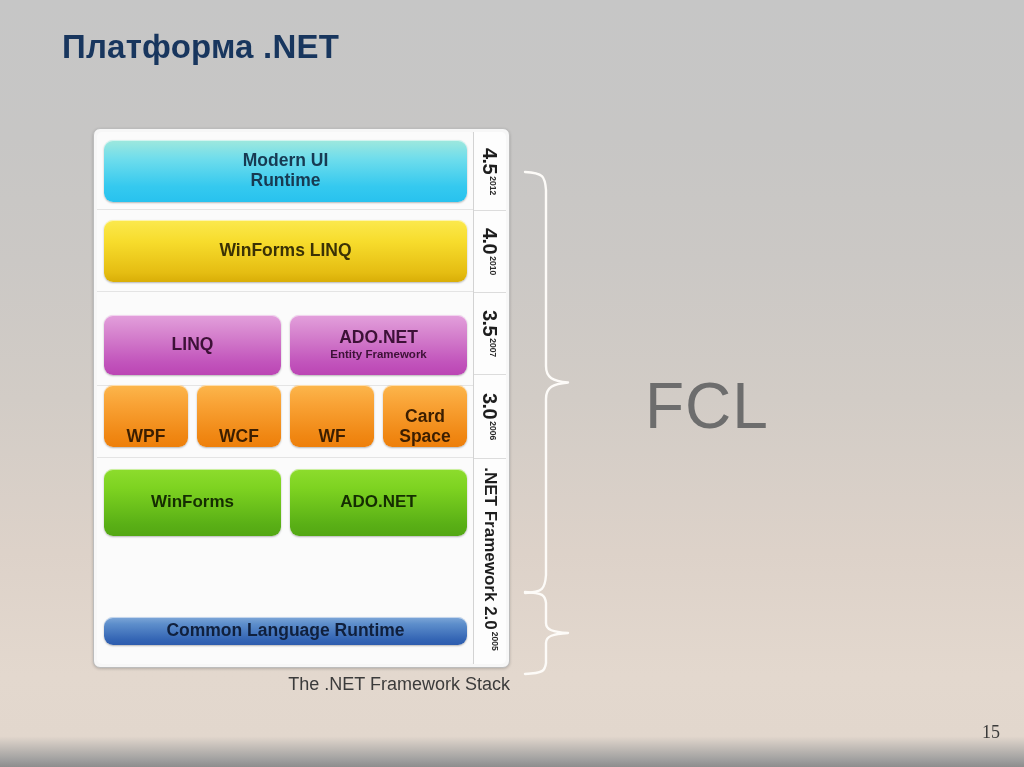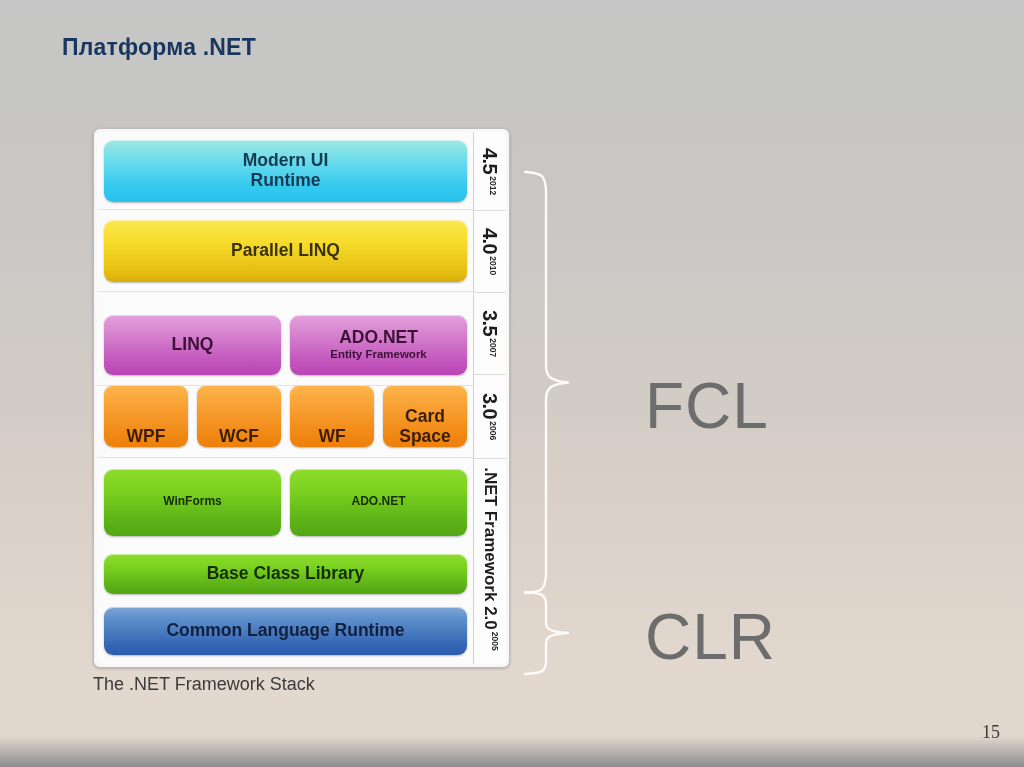--- a/index.html
+++ b/index.html
@@ -27,22 +27,22 @@
         #e3d8ce 88%,
         #e2d7cd 96%,
         #9d9d9d 99.2%,
         #8d8d8d 100%);
   }
 
   
   #slide-title {
     position: absolute;
     left: 62px;
-    top: 34px;
-    font-size: 23px;
+    top: 28px;
+    font-size: 33px;
     font-weight: bold;
     color: #18365e;
     letter-spacing: 0.2px;
     white-space: nowrap;
   }
 
   
   #page-number {
     position: absolute;
     right: 24px;
@@ -193,40 +193,40 @@
   .box.blue {
     background: linear-gradient(to bottom, #7ea7d8 0%, #5d8ecb 25%, #3465b4 80%, #2d5cae 100%);
     color: #10203d;
   }
 
   
   .row-45 .box { height: 62px; font-size: 17.5px; }
   .row-40 .box { height: 62px; font-size: 17.5px; }
   .row-35 .box { height: 60px; font-size: 17.5px; }
   .row-30 .box { height: 62px; font-size: 17.5px; }
-  .row-20 .box { height: 67px; font-size: 12px; }
+  .row-20 .box { height: 67px; font-size: 17px; }
   .row-bcl .box { height: 40px; font-size: 17.5px; }
-  .row-clr .box { height: 48px; font-size: 17.5px; }
+  .row-clr .box { height: 28px; font-size: 17.5px; }
 
   .box .sub {
     display: block;
     font-size: 11.5px;
     font-weight: bold;
     margin-top: 1px;
   }
 
   .flex1 { flex: 1 1 0; }
 
   
   #stack-caption {
     position: absolute;
     left: 0;
     right: 0;
     top: 546px;
-    text-align: left;
+    text-align: right;
     font-size: 18px;
     color: #3b3b3b;
   }
 
   
   .brace {
     position: absolute;
     pointer-events: none;
   }
   .brace svg { display: block; }
@@ -265,21 +265,21 @@
                 <span>Modern UI</span><br>
                 <span>Runtime</span>
               </span>
             </div>
           </div>
         </div>
 
         <div class="stack-row row-40" style="top:78px;height:82px;">
           <div class="row-inner">
             <div class="box yellow flex1">
-              <span>Parallel LINQ</span>
+              <span>WinForms LINQ</span>
             </div>
           </div>
         </div>
 
         <div class="stack-row row-35" style="top:172px;height:82px;justify-content:flex-end;">
           <div class="row-inner">
             <div class="box purple flex1">
               <span>LINQ</span>
             </div>
             <div class="box purple flex1">
@@ -315,27 +315,20 @@
           <div class="row-inner">
             <div class="box green flex1">
               <span>WinForms</span>
             </div>
             <div class="box green flex1">
               <span>ADO.NET</span>
             </div>
           </div>
         </div>
 
-        <div class="stack-row row-bcl" style="top:414px;height:56px;border-bottom:none;">
-          <div class="row-inner">
-            <div class="box green flex1">
-              <span>Base Class Library</span>
-            </div>
-          </div>
-        </div>
 
         <div class="stack-row row-clr" style="top:470px;height:58px;border-bottom:none;">
           <div class="row-inner">
             <div class="box blue flex1">
               <span>Common Language Runtime</span>
             </div>
           </div>
         </div>
 
       </div>
@@ -384,17 +377,16 @@
     </svg>
   </div>
 
   <div class="brace" id="brace-clr">
     <svg width="48" height="86" viewBox="0 0 48 86" fill="none">
       <path d="M2 2 C 20 3, 22 5, 23 13 L 23 33 C 23 40, 30 42, 45 43 C 30 44, 23 46, 23 53 L 23 73 C 22 81, 20 83, 2 84" stroke="#fdfbf8" stroke-width="2.4" fill="none" stroke-linecap="round" stroke-linejoin="round"></path>
     </svg>
   </div>
 
   <div class="group-label" id="label-fcl">FCL</div>
-  <div class="group-label" id="label-clr">CLR</div>
 
   <div id="page-number">15</div>
 
 </div>
 
 </body></html>

